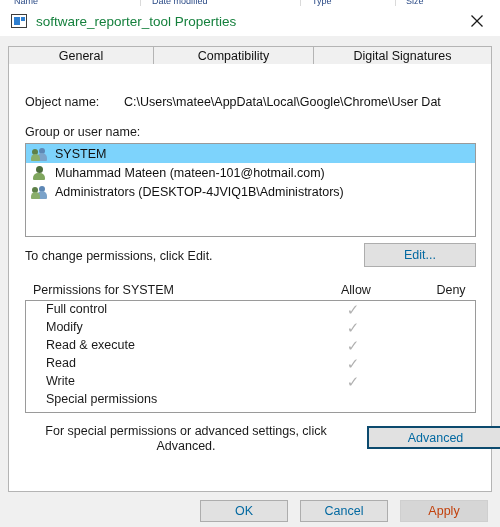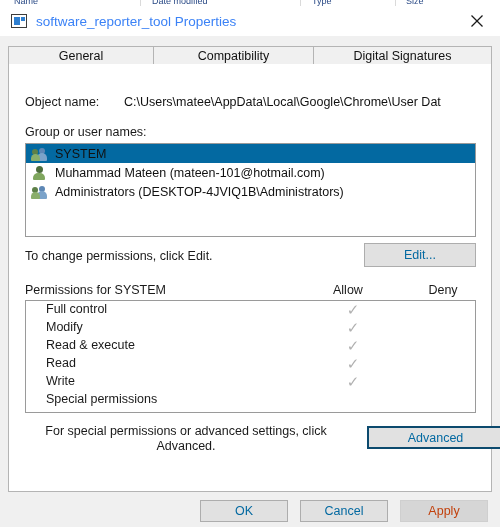--- a/index.html
+++ b/index.html
@@ -80,21 +80,21 @@
   }
   .app-icon .blue2 {
     position: absolute;
     left: 10px; top: 2.5px;
     width: 3.5px; height: 4px;
     background: #2f7fd0;
   }
   .title-text {
     margin-left: 9px;
     font-size: 13.5px;
-    color: #3b82f6;
+    color: #15803d;
     white-space: nowrap;
   }
   .close-btn {
     position: absolute;
     right: 0; top: 0;
     width: 46px; height: 30px;
     display: flex;
     align-items: center;
     justify-content: center;
     cursor: default;
@@ -191,21 +191,21 @@
     overflow: hidden;
   }
   .list-item {
     height: 19px;
     display: flex;
     align-items: center;
     padding-left: 5px;
     white-space: nowrap;
     cursor: default;
   }
-  .list-item.selected { background: #0369a1; }
+  .list-item.selected { background: #7dd3fc; }
   .list-item .li-label {
     margin-left: 7px;
     font-size: 12.5px;
     color: #111;
   }
 
   
   .people-icon { position: relative; width: 17px; height: 15px; flex: 0 0 auto; }
   .p-head { position: absolute; border-radius: 50%; }
   .p-body { position: absolute; border-radius: 5px 5px 1px 1px; }
@@ -237,21 +237,21 @@
     white-space: nowrap;
   }
   .btn-edit {
     position: absolute;
     left: 355px; top: 179px;
     width: 112px; height: 24px;
   }
 
   .perm-header {
     position: absolute;
-    left: 16px; top: 219px;
+    left: 24px; top: 219px;
     width: 451px;
     height: 16px;
   }
   .perm-header .ph-title { position: absolute; left: 0; top: 0; white-space: nowrap; }
   .perm-header .ph-allow { position: absolute; left: 308px; top: 0; width: 70px; text-align: left; }
   .perm-header .ph-deny  { position: absolute; left: 385px; top: 0; width: 66px; text-align: center; }
 
   .perm-listbox {
     position: absolute;
     left: 16px; top: 236px;
@@ -369,21 +369,21 @@
     </div>
   </div>
 
   <div class="panel">
 
     <div class="objname-row">
       <span class="objname-label">Object name:</span>
       <span class="objname-value">C:\Users\matee\AppData\Local\Google\Chrome\User Dat</span>
     </div>
 
-    <div class="group-label">Group or user names:</div>
+    <div class="group-label">Group or user name:</div>
 
     <div class="listbox">
 
       <div class="list-item selected">
         <span class="people-icon pi-group">
           <span class="p-head g-head-b"></span>
             <span class="p-body g-body-b"></span>
           <span class="p-head g-head-a"></span>
             <span class="p-body g-body-a"></span>
         </span>

